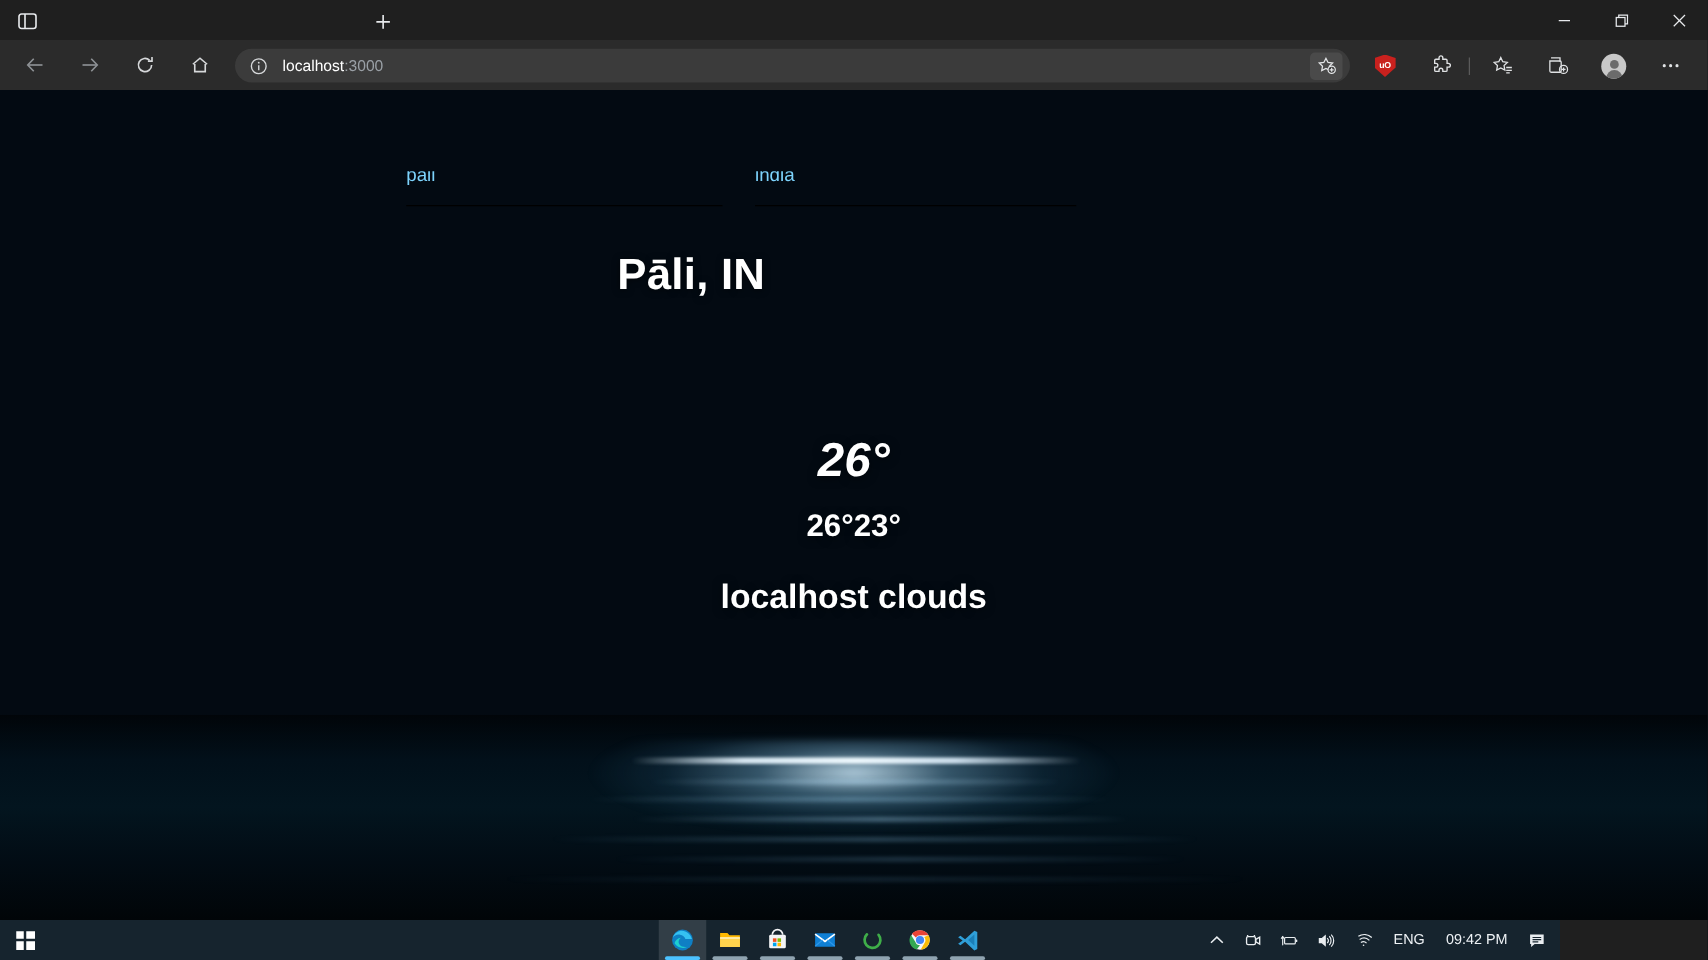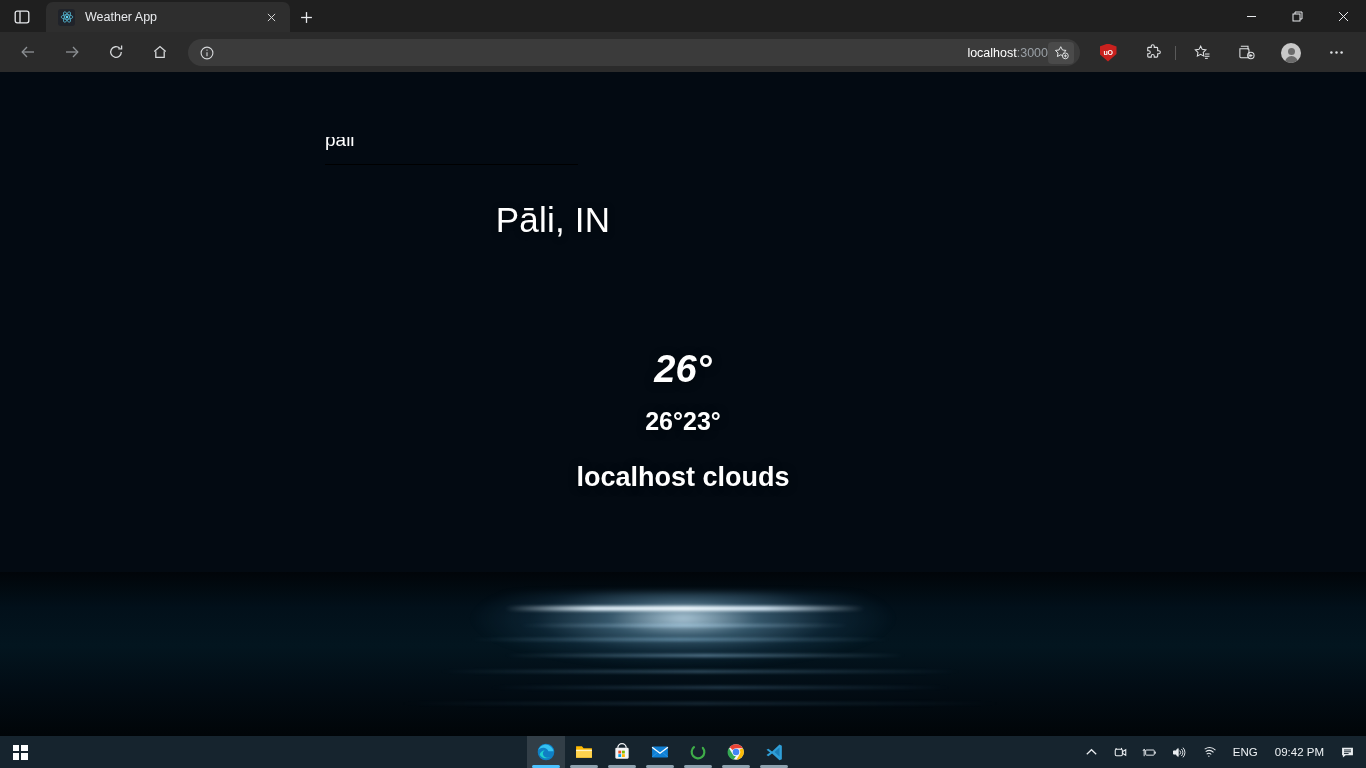--- a/index.html
+++ b/index.html
@@ -69,21 +69,21 @@
   .nav-reload { left:100px; }
   .nav-home { left:144px; }
 
   .omnibox {
     position:absolute; left:188px; top:7px; width:892px; height:27px;
     background:#3b3b3b; border-radius:14px; display:flex; align-items:center;
     padding:0 6px 0 10px;
   }
   .omnibox-info { width:18px; height:18px; flex:0 0 18px; display:flex; align-items:center; justify-content:center; margin-right:10px; }
   .omnibox-info svg { width:14px; height:14px; }
-  .omnibox-url { flex:1 1 auto; font-size:12.5px; color:#9aa0a6; white-space:nowrap;text-align:right; }
+  .omnibox-url { flex:1 1 auto; font-size:12.5px; color:#9aa0a6; white-space:nowrap; }
   .omnibox-url .host { color:#ffffff; }
   .omnibox-fav {
     width:26px; height:22px; flex:0 0 26px; border-radius:4px; background:#4a4a4a;
     display:flex; align-items:center; justify-content:center;
   }
   .omnibox-fav svg { width:15px; height:15px; }
 
   .tool-btn {
     position:absolute; top:7px; width:28px; height:27px; border-radius:5px;
     display:flex; align-items:center; justify-content:center;
@@ -179,39 +179,39 @@
     background:linear-gradient(180deg, rgba(5,20,32,0.0) 0%, rgba(2,9,15,0.85) 100%);
   }
 
   
   .search-row { position:absolute; left:0; top:0; width:1366px; height:120px; }
 
   .field { position:absolute; top:60px; height:28px; }
   .field input {
     width:100%; height:100%; background:transparent; border:none; outline:none;
     border-bottom:1px solid #000000;
-    color:#ffffff; font-family:"Liberation Sans", sans-serif; font-size:19px;
+    color:#7dd3fc; font-family:"Liberation Sans", sans-serif; font-size:15px;
     padding:0 0 20px 0;
   }
   .field input::placeholder { color:#9fb0bd; }
   .field-city  { left:325px; width:253px; }
   .field-ctry  { left:604px; width:257px; }
 
   .get-weather-btn {
     position:absolute; left:955px; top:52px; width:121px; height:42px;
     background:#22262b; border:1px solid #3a4048; border-radius:7px;
     color:#f0f3f6; font-family:"Liberation Sans", sans-serif; font-size:15px;
     display:flex; align-items:center; justify-content:center; cursor:pointer;
   }
 
   
   .weather { position:absolute; left:0; top:0; width:1366px; text-align:center; color:#ffffff; }
   .w-city {
     position:absolute; left:0; top:128px; width:1106px;
-    font-size:35px; font-weight:normal; letter-spacing:0.2px;
+    font-size:35px; font-weight:bold; letter-spacing:0.2px;
     text-shadow:0 1px 6px rgba(0,0,0,0.55);
   }
   .w-temp {
     position:absolute; left:0; top:276px; width:1366px;
     font-size:38px; font-weight:bold;
     text-shadow:0 1px 8px rgba(0,0,0,0.5);
     font-style:italic;
   }
   .w-range {
     position:absolute; left:0; top:335px; width:1366px;
@@ -219,21 +219,21 @@
     text-shadow:0 1px 8px rgba(0,0,0,0.5);
   }
   .w-desc {
     position:absolute; left:0; top:390px; width:1366px;
     font-size:27px; font-weight:bold;
     text-shadow:0 1px 8px rgba(0,0,0,0.5);
   }
 
   
   .taskbar {
-    position:absolute; left:0; top:736px; width:1366px; height:32px;
+    position:absolute; left:0; top:736px; width:1248px; height:32px;
     background:#16242e;
     text-align:right;
   }
   .start-btn {
     position:absolute; left:0; top:0; width:40px; height:32px;
     display:flex; align-items:center; justify-content:center;
   }
   .win-logo { width:15px; height:15px; display:grid; grid-template-columns:1fr 1fr; grid-template-rows:1fr 1fr; gap:2px; }
   .win-logo i { background:#ffffff; display:block; }
 
@@ -264,41 +264,20 @@
 
   <div class="tabstrip">
 
     <div class="tab-search-btn">
       <svg viewBox="0 0 16 16" fill="none" stroke="#e8eaed" stroke-width="1.3">
         <rect x="1.2" y="2.2" width="13.6" height="11.6" rx="2"></rect>
         <line x1="6" y1="2.2" x2="6" y2="13.8"></line>
       </svg>
     </div>
 
-    <div class="tab">
-      <span class="tab-favicon">
-        <span class="chip">
-          <svg viewBox="0 0 24 24" width="14" height="14">
-            <circle cx="12" cy="12" r="2.05" fill="#61dafb"></circle>
-            <g fill="none" stroke="#61dafb" stroke-width="1.05">
-              <ellipse cx="12" cy="12" rx="10" ry="3.9"></ellipse>
-              <ellipse cx="12" cy="12" rx="10" ry="3.9" transform="rotate(60 12 12)"></ellipse>
-              <ellipse cx="12" cy="12" rx="10" ry="3.9" transform="rotate(120 12 12)"></ellipse>
-            </g>
-          </svg>
-        </span>
-      </span>
-      <span class="tab-title">Weather App</span>
-      <span class="tab-close">
-        <svg viewBox="0 0 10 10" stroke="#d8d8d8" stroke-width="1.1">
-          <line x1="1" y1="1" x2="9" y2="9"></line>
-            <line x1="9" y1="1" x2="1" y2="9"></line>
-        </svg>
-      </span>
-    </div>
 
     <div class="new-tab-btn">
       <svg viewBox="0 0 12 12" stroke="#e8eaed" stroke-width="1.2">
         <line x1="6" y1="1" x2="6" y2="11"></line>
           <line x1="1" y1="6" x2="11" y2="6"></line>
       </svg>
     </div>
 
     <div class="wincontrols">
       <div class="wc">
@@ -435,20 +414,23 @@
     <div class="ripple r2"></div>
     <div class="ripple r3"></div>
     <div class="ripple r4"></div>
     <div class="ripple r5"></div>
     <div class="ripple r6"></div>
 
     <div class="search-row">
       <div class="field field-city">
         <input type="text" value="pali" style="">
       </div>
+      <div class="field field-ctry">
+        <input type="text" value="india" style="">
+      </div>
     </div>
 
     <div class="weather">
       <div class="w-city">Pāli, IN</div>
       <div class="w-temp">26°</div>
       <div class="w-range">26°23°</div>
       <div class="w-desc">localhost clouds</div>
     </div>
 
   </div>

